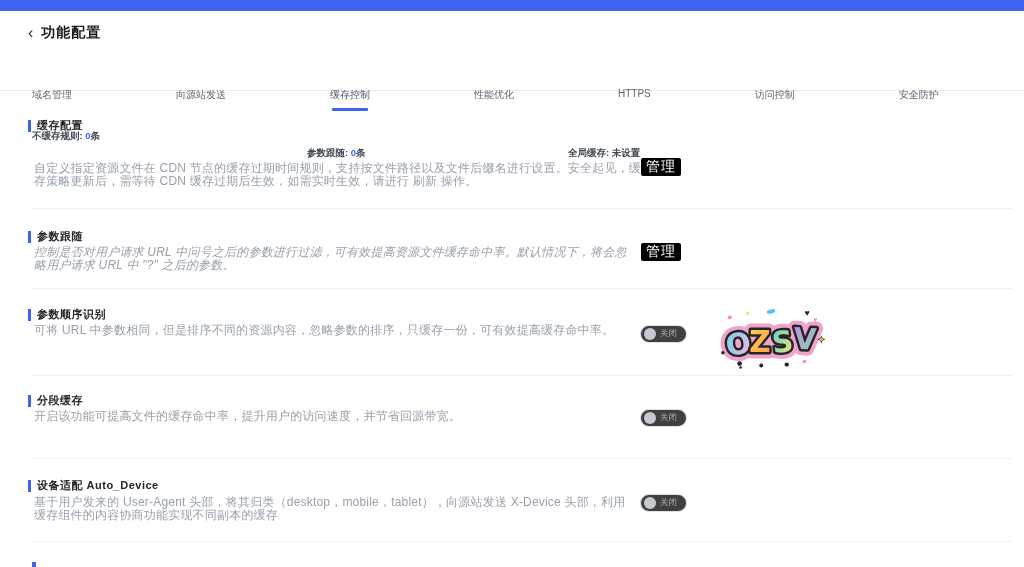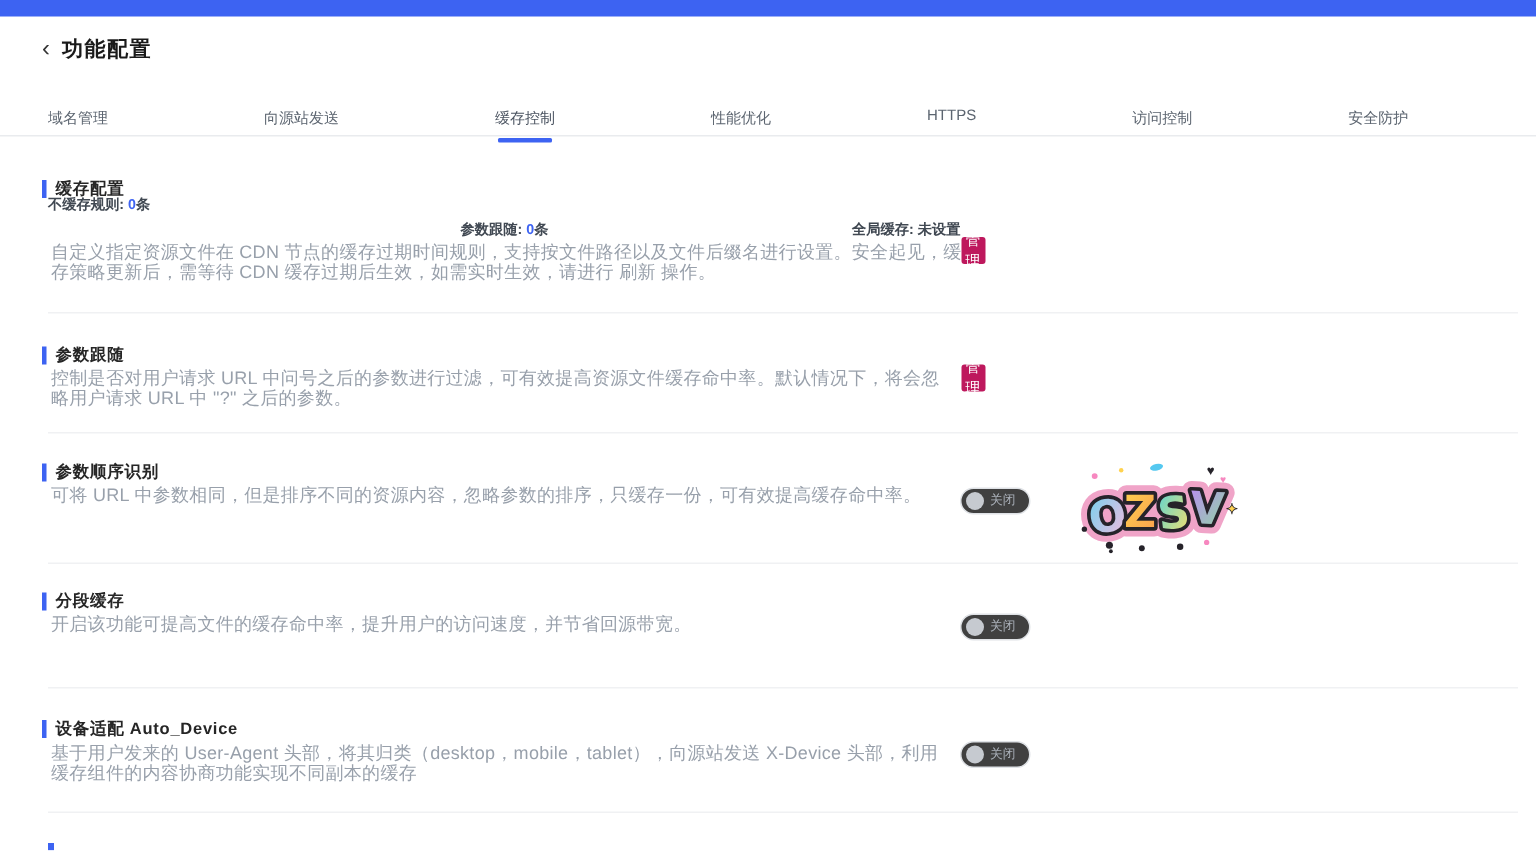--- a/index.html
+++ b/index.html
@@ -8,35 +8,35 @@
   .page { position:relative; width:1024px; height:567px; background:#fff; overflow:hidden; }
 
   .topbar { position:absolute; left:0; top:0; width:1024px; height:11px; background:#3D63F2; }
 
   .page-header { position:absolute; left:28px; top:24px; display:flex; align-items:center; gap:8px; }
   .back-icon { font-size:16px; color:#333; font-weight:400; cursor:pointer; line-height:16px; }
   .page-title { font-size:14px; font-weight:700; color:#1a1a1a; letter-spacing:1px; }
 
   .tabbar { position:absolute; left:0; top:63px; width:1024px; height:28px; border-bottom:1px solid #e9ebee; }
   .tabs { display:flex; padding-left:32px; padding-top:9px; gap:104px; }
-  .tab { position:relative; font-size:10px; color:#5c6570; cursor:pointer; padding-bottom:9px; white-space:nowrap; }
+  .tab { position:relative; font-size:10px; color:#5c6570; cursor:pointer; padding-bottom:9px; white-space:nowrap;margin-top:16px; }
   .tab.active { color:#4a5360; }
   .tab-underline { position:absolute; left:50%; transform:translateX(-50%); bottom:0; width:36px; height:3px; background:#3D63F2; border-radius:1px; }
 
   .sec-title { position:absolute; display:flex; align-items:center; gap:6px; }
   .sec-bar { width:3px; height:12px; background:#3D63F2; }
   .sec-text { font-size:11px; font-weight:700; color:#262626; letter-spacing:0.5px; }
 
   .stat { position:absolute; font-size:9.5px; color:#404852; font-weight:700; }
   .stat .v-blue { color:#3D63F2; font-weight:700; }
   .stat .v-dark { color:#404852; }
 
   .desc { position:absolute; left:34px; font-size:12px; color:#98a0ab; line-height:12.5px; letter-spacing:0.2px; }
 
-  .manage-btn { position:absolute; width:16px; height:18px; background:#be185d; color:#fff; font-size:10px;
+  .manage-btn { position:absolute; width:40px; height:18px; background:#000000; color:#fff; font-size:14px;
     border:none; border-radius:2px; display:flex; align-items:center; justify-content:center; cursor:pointer;
     font-family:inherit; letter-spacing:1px; }
 
   .toggle { position:absolute; width:47px; height:18px; border:1px solid #dfe2e6; border-radius:9px;
     display:flex; align-items:center; gap:4px; padding-left:3px; cursor:pointer; background:#404040; }
   .toggle-knob { width:12px; height:12px; border-radius:50%; background:#c6cad0; }
   .toggle-label { font-size:8.5px; color:#aab0b9; }
 
   .divider { position:absolute; left:32px; right:12px; height:1px; background:#f0f1f3; }
 
@@ -89,21 +89,21 @@
   </div>
   <div class="desc" style="top:162px; width:612px;">自定义指定资源文件在 CDN 节点的缓存过期时间规则，支持按文件路径以及文件后缀名进行设置。安全起见，缓存策略更新后，需等待 CDN 缓存过期后生效，如需实时生效，请进行 刷新 操作。</div>
   <button class="manage-btn" style="left:641px; top:158px;">管理</button>
 
   <div class="divider" style="top:208px;"></div>
 
   <div class="sec-title" style="left:28px; top:229px;">
     <span class="sec-bar"></span>
     <span class="sec-text">参数跟随</span>
   </div>
-  <div class="desc" style="top:246px; width:600px;">控制是否对用户请求 URL 中问号之后的参数进行过滤，可有效提高资源文件缓存命中率。默认情况下，将会忽略用户请求 URL 中 "?" 之后的参数。</div>
+  <div class="desc" style="top:246px; width:600px;font-style:italic;">控制是否对用户请求 URL 中问号之后的参数进行过滤，可有效提高资源文件缓存命中率。默认情况下，将会忽略用户请求 URL 中 "?" 之后的参数。</div>
   <button class="manage-btn" style="left:641px; top:243px;">管理</button>
 
   <div class="divider" style="top:288px;"></div>
 
   <div class="sec-title" style="left:28px; top:307px;">
     <span class="sec-bar"></span>
     <span class="sec-text">参数顺序识别</span>
   </div>
   <div class="desc" style="top:324px; width:600px;">可将 URL 中参数相同，但是排序不同的资源内容，忽略参数的排序，只缓存一份，可有效提高缓存命中率。</div>
   <div class="toggle" style="left:640px; top:325px;">

